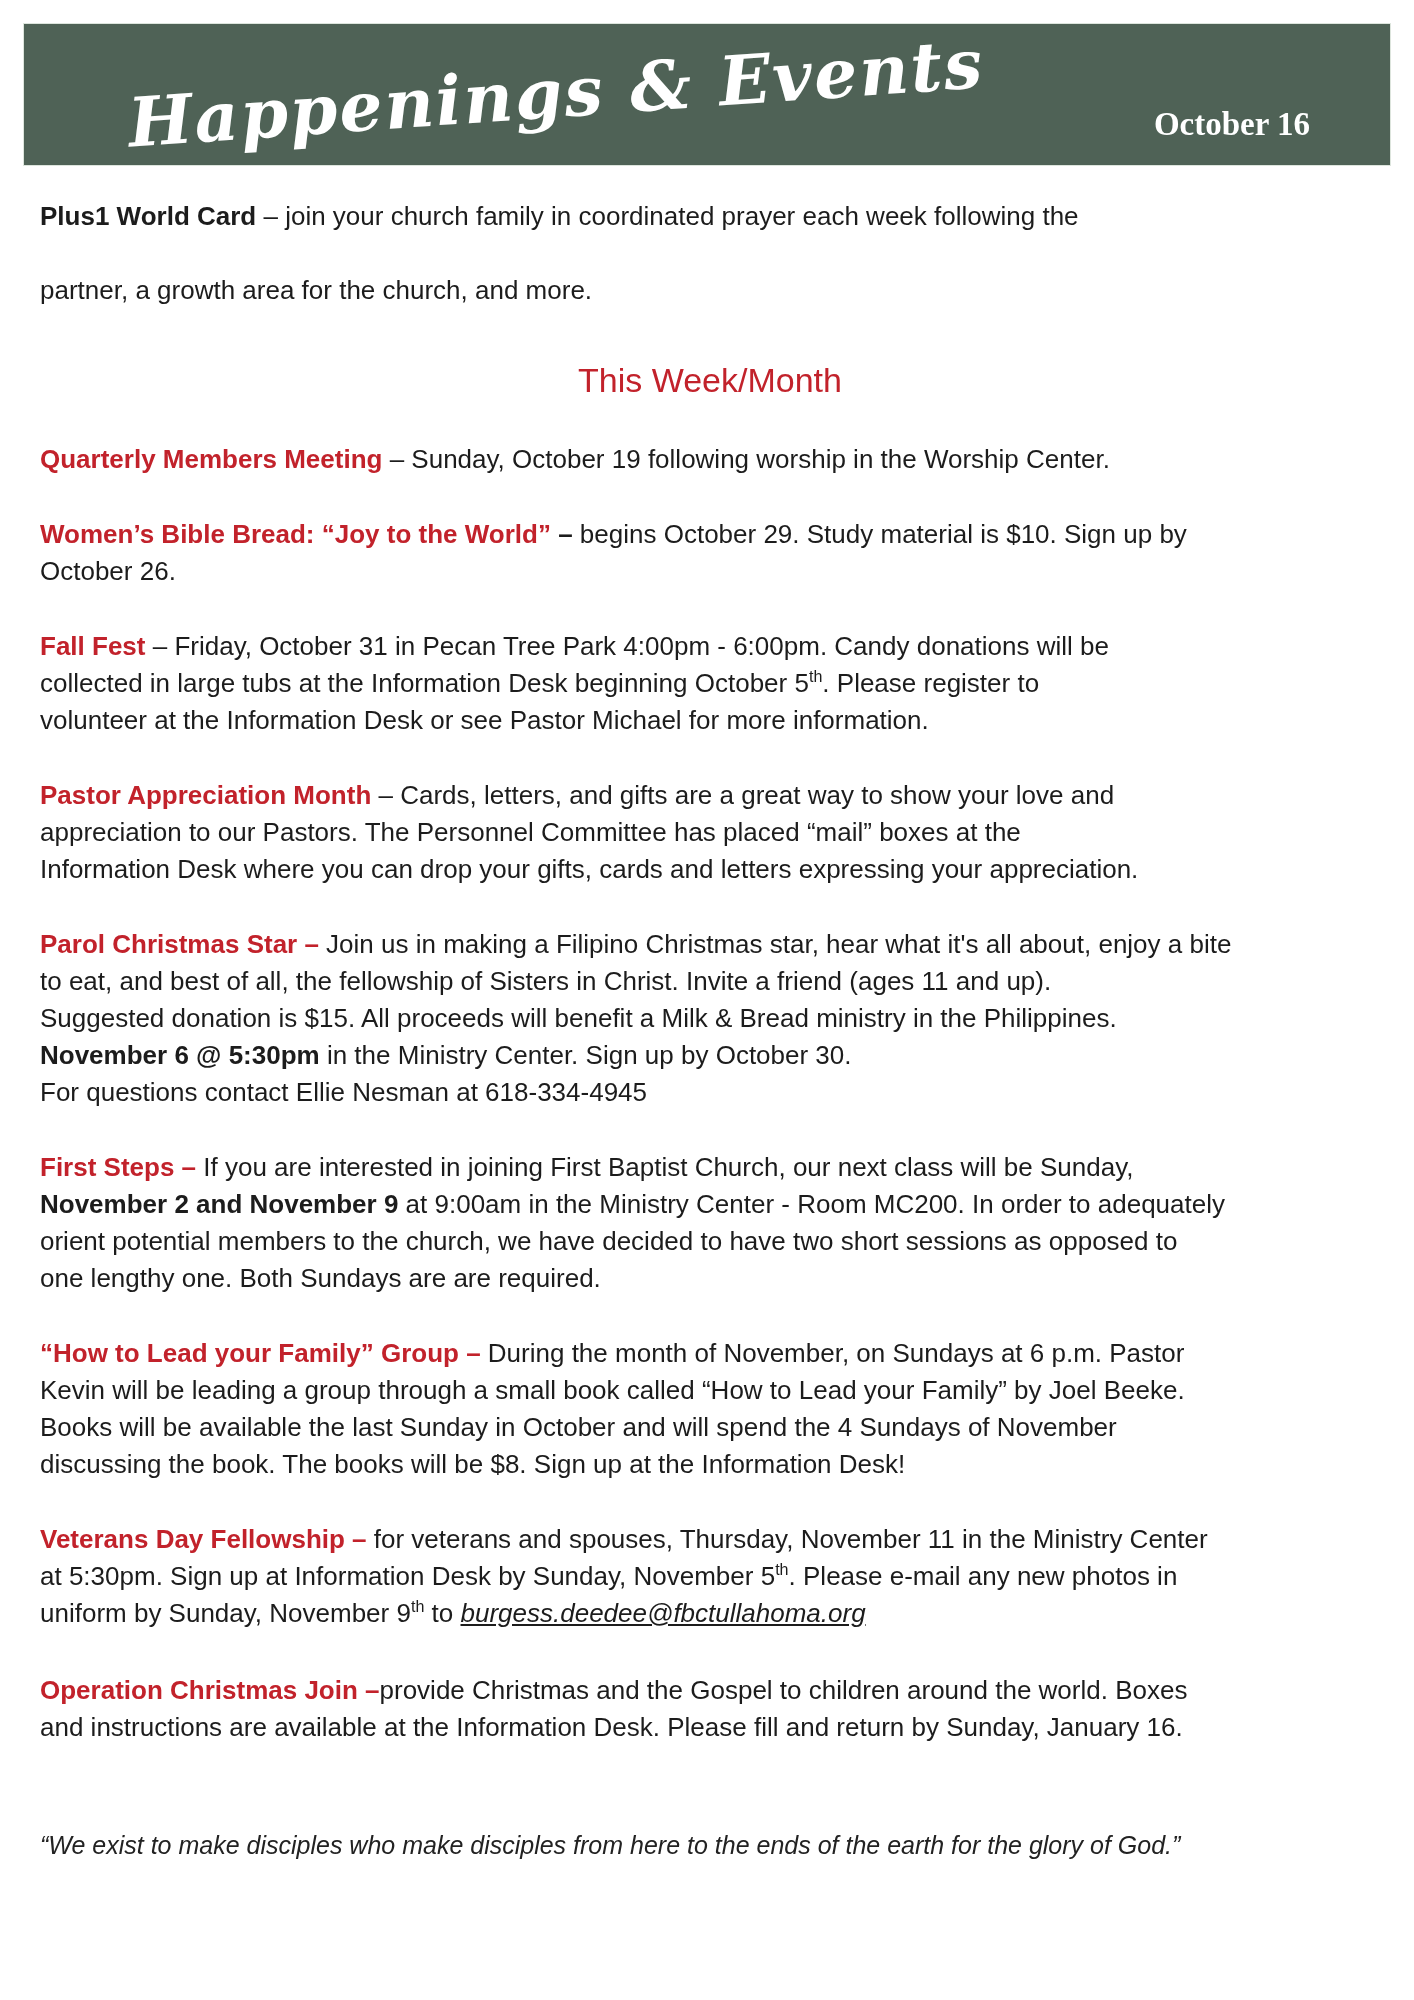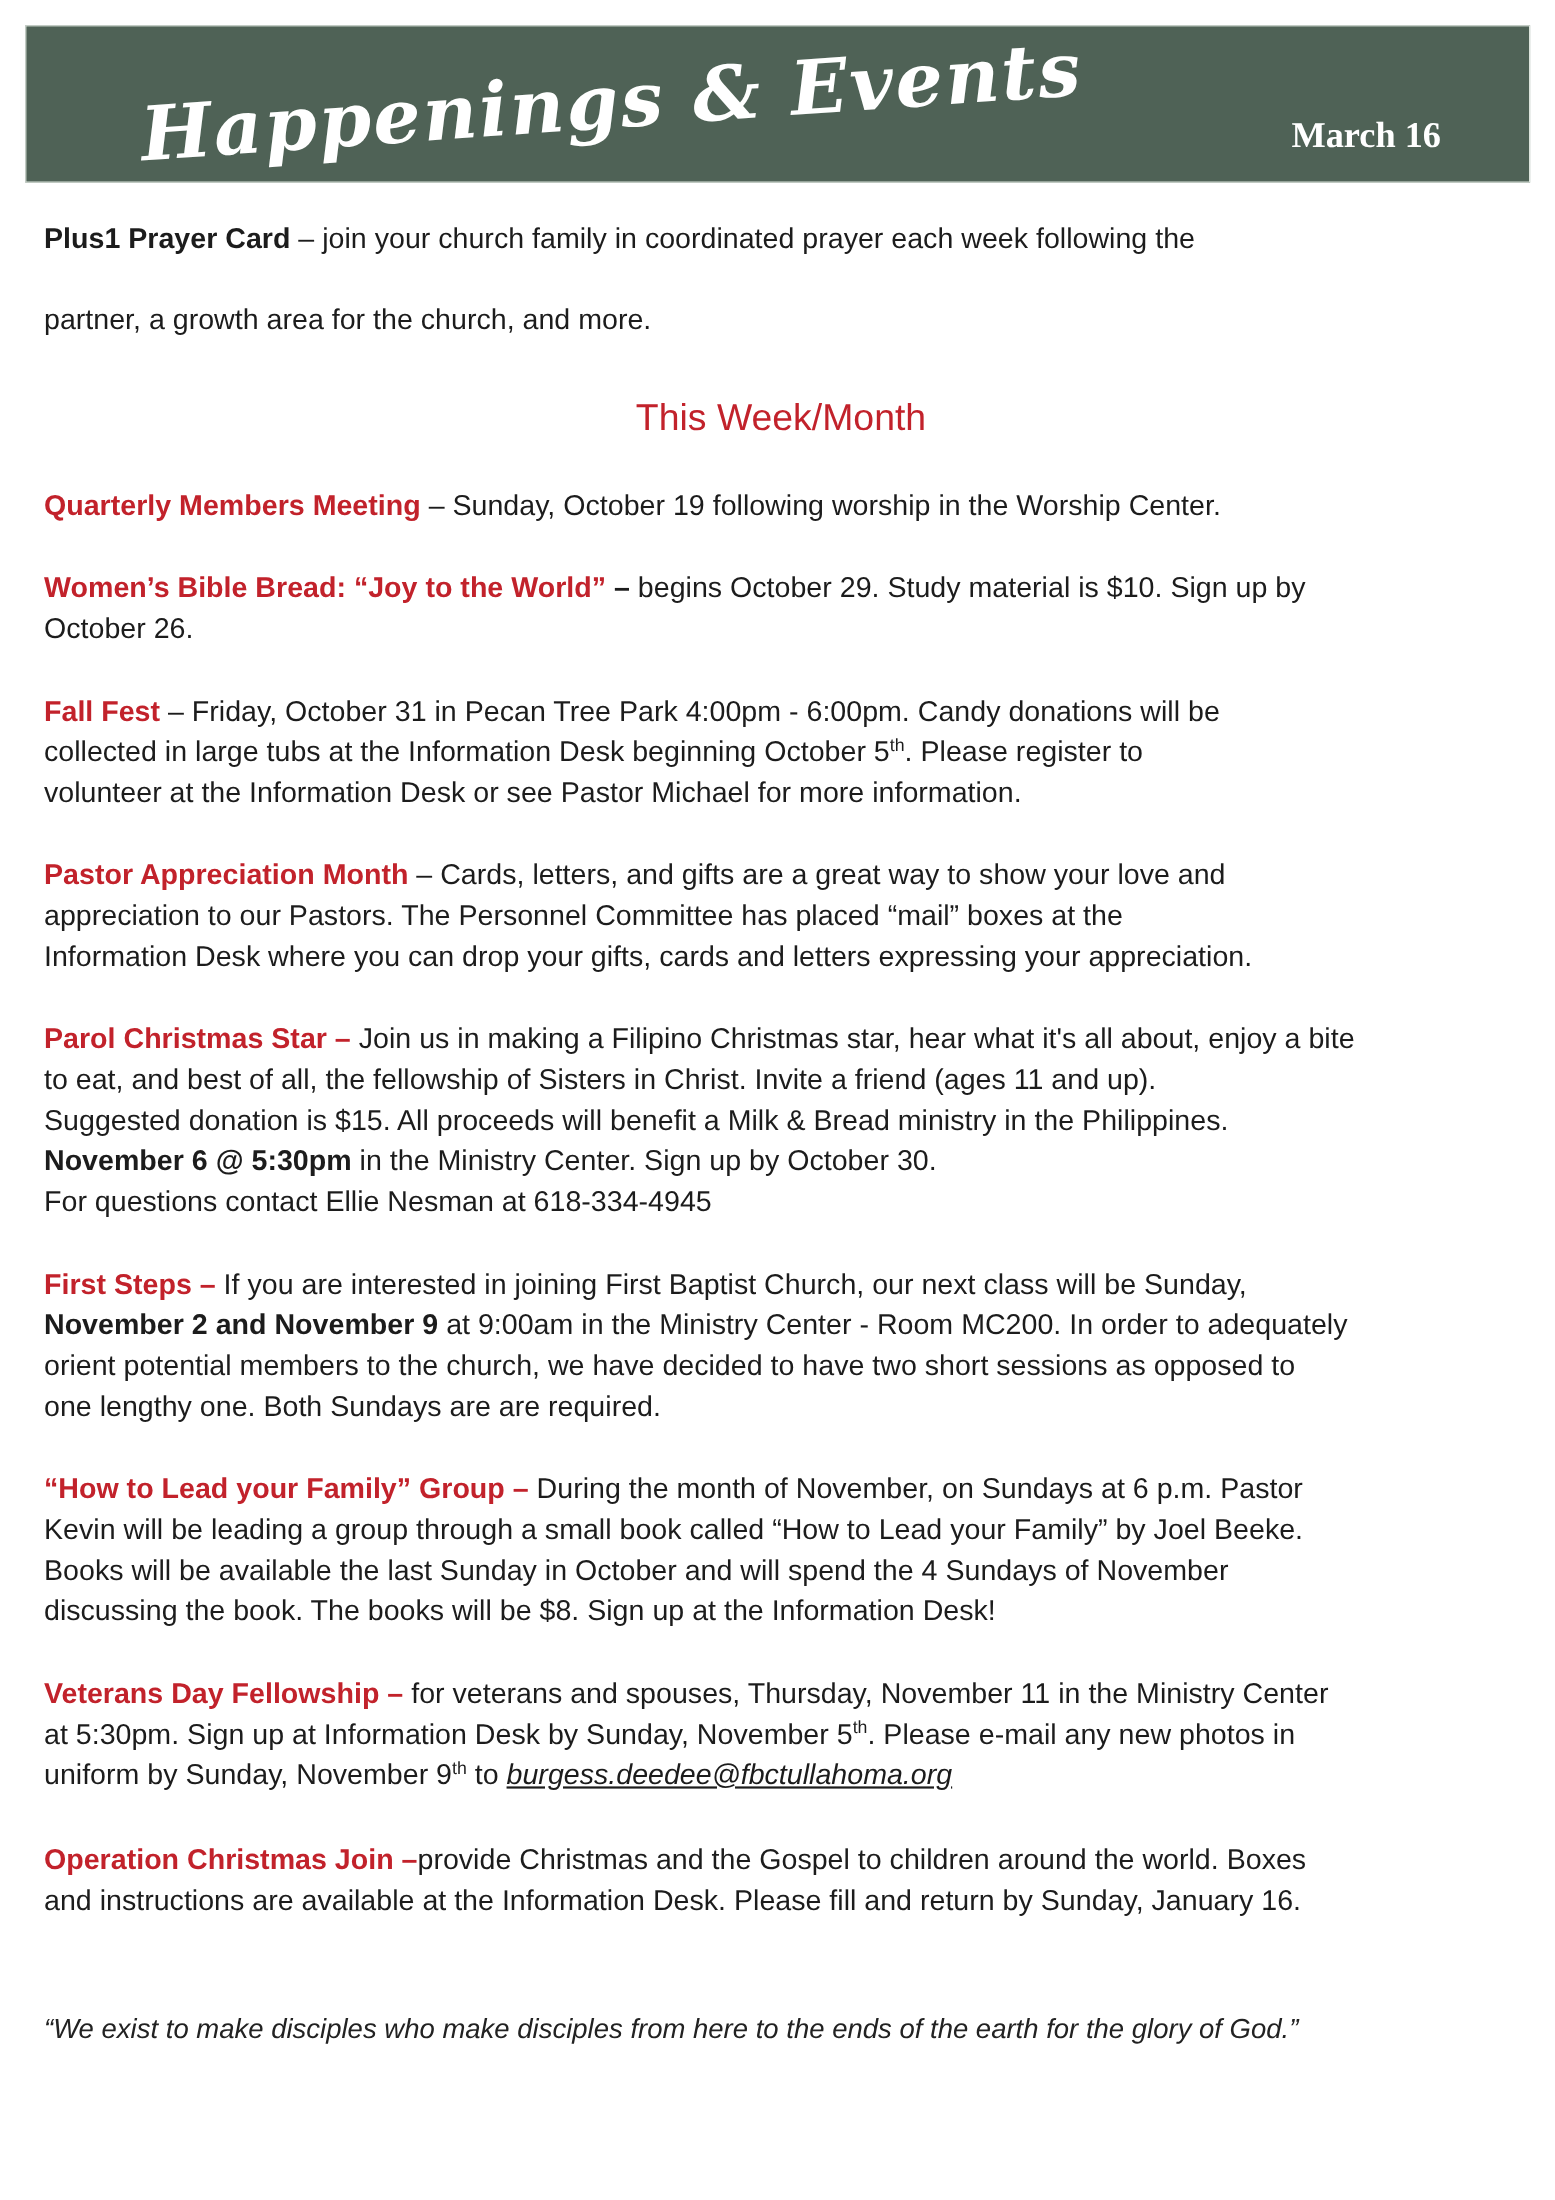--- a/index.html
+++ b/index.html
@@ -83,26 +83,26 @@
     color:#222222;
   }
 </style>
 </head>
 <body>
 
 <div class="page">
 
   <div class="banner">
     <div class="banner-title">Happenings &amp; Events</div>
-    <div class="banner-date">March 16</div>
+    <div class="banner-date">October 16</div>
   </div>
 
   <div class="content">
 
-    <p class="para"><span class="seg-b">Plus1 Prayer Card</span><span class="seg-n"> – join your church family in coordinated prayer each week following the</span><br><br><span class="seg-n">partner, a growth area for the church, and more.</span></p>
+    <p class="para"><span class="seg-b">Plus1 World Card</span><span class="seg-n"> – join your church family in coordinated prayer each week following the</span><br><br><span class="seg-n">partner, a growth area for the church, and more.</span></p>
 
     <h2 class="section-heading">This Week/Month</h2>
 
     <p class="para"><span class="seg-rb">Quarterly Members Meeting</span><span class="seg-n"> – Sunday, October 19 following worship in the Worship Center.</span></p>
 
     <p class="para"><span class="seg-rb">Women’s Bible Bread: “Joy to the World”</span><span class="seg-b"> – </span><span class="seg-n">begins October 29. Study material is $10. Sign up by</span><br><span class="seg-n">October 26.</span></p>
 
     <p class="para"><span class="seg-rb">Fall Fest</span><span class="seg-n"> – Friday, October 31 in Pecan Tree Park 4:00pm - 6:00pm. Candy donations will be</span><br><span class="seg-n">collected in large tubs at the Information Desk beginning October 5</span><sup>th</sup><span class="seg-n">. Please register to</span><br><span class="seg-n">volunteer at the Information Desk or see Pastor Michael for more information.</span></p>
 
     <p class="para"><span class="seg-rb">Pastor Appreciation Month</span><span class="seg-n"> – Cards, letters, and gifts are a great way to show your love and</span><br><span class="seg-n">appreciation to our Pastors. The Personnel Committee has placed “mail” boxes at the</span><br><span class="seg-n">Information Desk where you can drop your gifts, cards and letters expressing your appreciation.</span></p>

